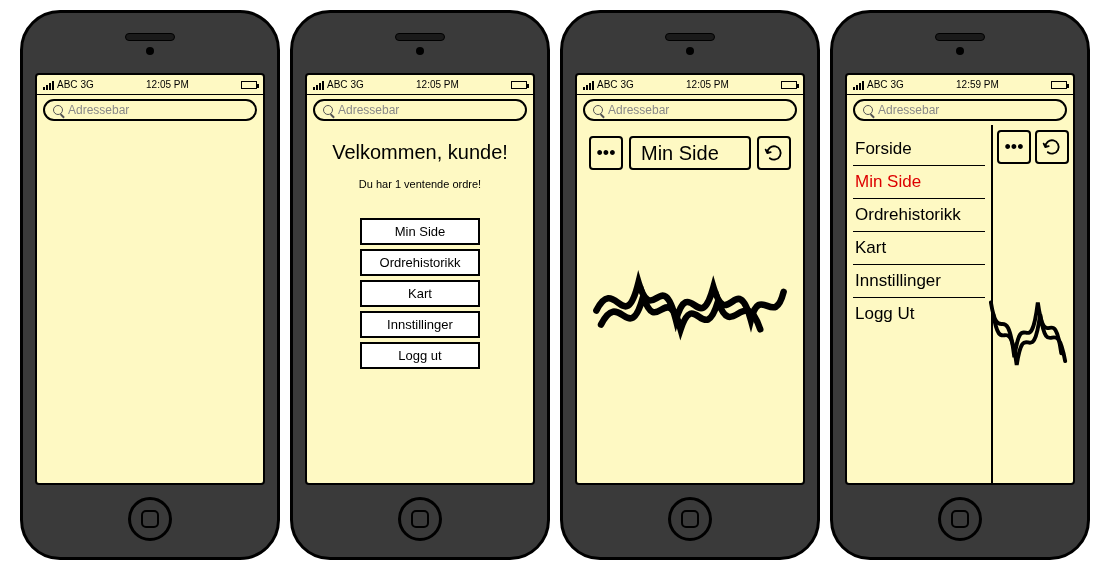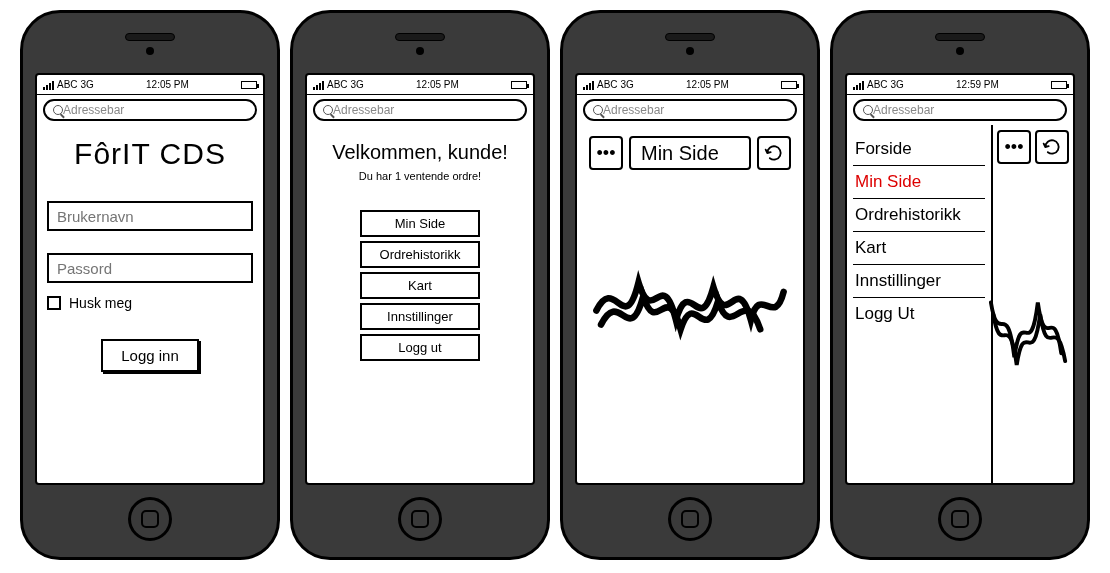--- a/index.html
+++ b/index.html
@@ -36,21 +36,21 @@
     width: 8px;
     height: 8px;
     background: #000;
     border-radius: 50%;
     position: absolute;
     top: 34px;
     left: 50%;
     transform: translateX(-50%);
   }
   .screen {
-    background: #ffffff;
+    background: #fef9c3;
     border: 2px solid #000;
     border-radius: 4px;
     width: 100%;
     flex: 1;
     margin: 28px 0 12px 0;
     display: flex;
     flex-direction: column;
     overflow: hidden;
   }
   .home-btn {
@@ -93,39 +93,40 @@
   .addressbar {
     margin: 4px 6px;
     border: 2px solid #000;
     border-radius: 12px;
     height: 22px;
     display:flex;
     align-items:center;
     padding:0 8px;
     font-size:12px;
     color:#888;
+    gap:5px;
   }
   .addressbar .mag {
     width:10px;height:10px;border:1.5px solid #555;border-radius:50%;position:relative;flex-shrink:0;
   }
   .addressbar .mag::after{content:"";position:absolute;width:5px;height:1.5px;background:#555;transform:rotate(45deg);bottom:-2px;right:-3px;}
   .content { flex:1; padding: 6px 10px; display:flex; flex-direction:column; }
   .app-title { font-size:30px; font-weight:normal; text-align:center; margin:6px 0 30px 0; letter-spacing:1px; }
   .input-box {
     border:2px solid #000; height:30px; padding:4px 8px; font-size:15px; margin-bottom:22px;
     font-family:inherit; width:100%;
   }
   .checkbox-row { display:flex; align-items:center; gap:8px; font-size:14px; margin-top:-10px; }
   .chk { width:14px; height:14px; border:2px solid #000; display:inline-block; }
   .login-btn {
     border:2px solid #000; background:#fff; font-family:inherit; font-size:15px;
     padding:6px 18px; align-self:center; margin-top:28px; cursor:pointer;
     box-shadow: 2px 2px 0 #000;
   }
-  .welcome-title { font-size:20px; text-align:center; margin:10px 0 6px 0; }
+  .welcome-title { font-size:20px; text-align:center; margin:10px 0 14px 0; }
   .welcome-sub { font-size:11px; text-align:center; margin-bottom:28px; }
   .menu-btn {
     border:2px solid #000; background:#fff; font-family:inherit; font-size:13px;
     padding:4px 10px; width:120px; align-self:center; margin-bottom:4px; cursor:pointer; text-align:center;
   }
   .page-header {
     display:flex; align-items:center; gap:6px; padding:4px 6px; height:44px;
   }
   .more-dots,.refresh {
     border:2px solid #000; border-radius:4px; width:34px; height:34px; display:flex;
@@ -174,30 +175,20 @@
         <span>3G</span>
       </div>
       <div>12:05 PM</div>
       <div class="right">
           <span class="battery"></span>
         </div>
     </div>
     <div class="addressbar">
       <span class="mag"></span>
       <span>Adressebar</span>
-    </div>
-    <div class="content">
-      <div class="app-title">FôrIT CDS</div>
-      <input class="input-box" placeholder="Brukernavn" style="">
-      <input class="input-box" type="password" placeholder="Passord" style="">
-      <label class="checkbox-row">
-        <span class="chk"></span>
-        <span>Husk meg</span>
-      </label>
-      <button class="login-btn">Logg inn</button>
     </div>
   </div>
   <div class="home-btn">
       <div class="home-btn-inner"></div>
     </div>
 </div>
 
 <div class="phone">
   <div class="speaker"></div>
   <div class="camera"></div>

